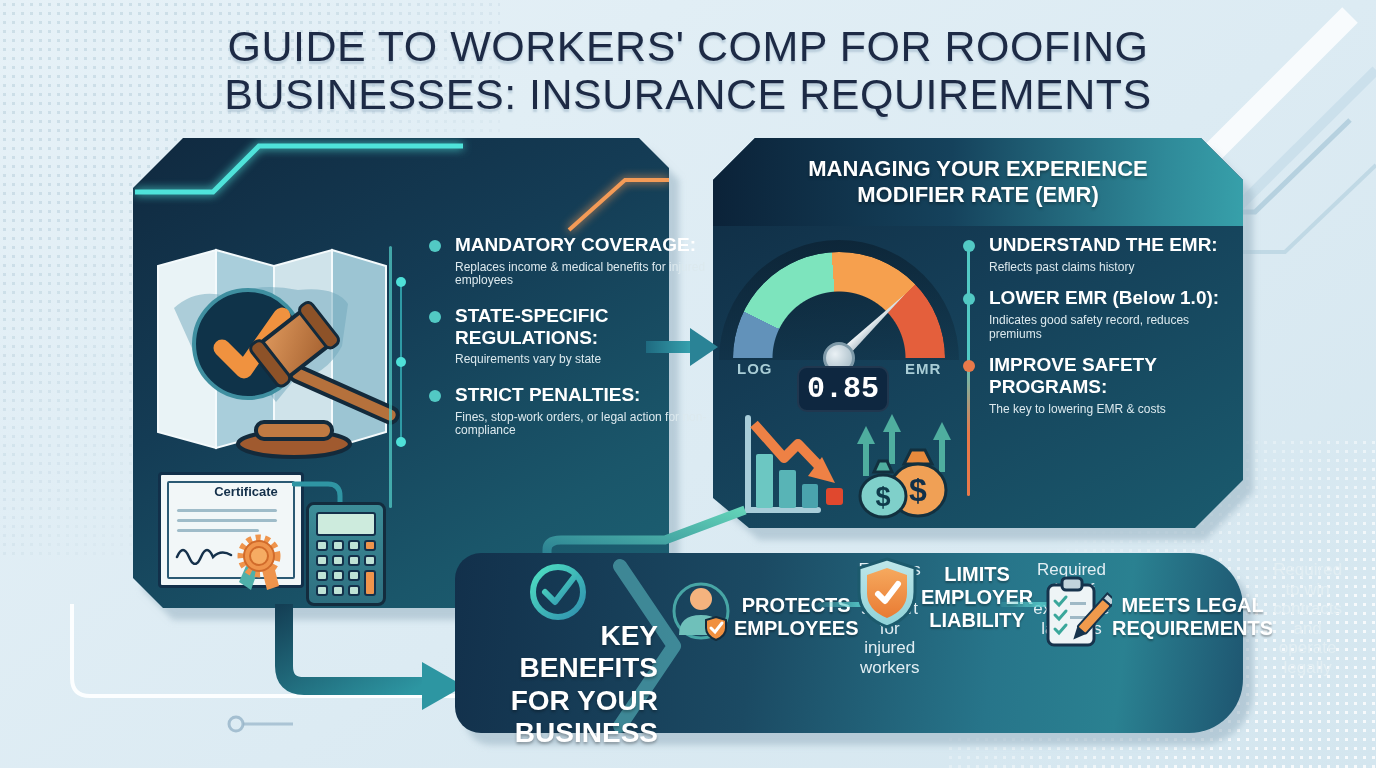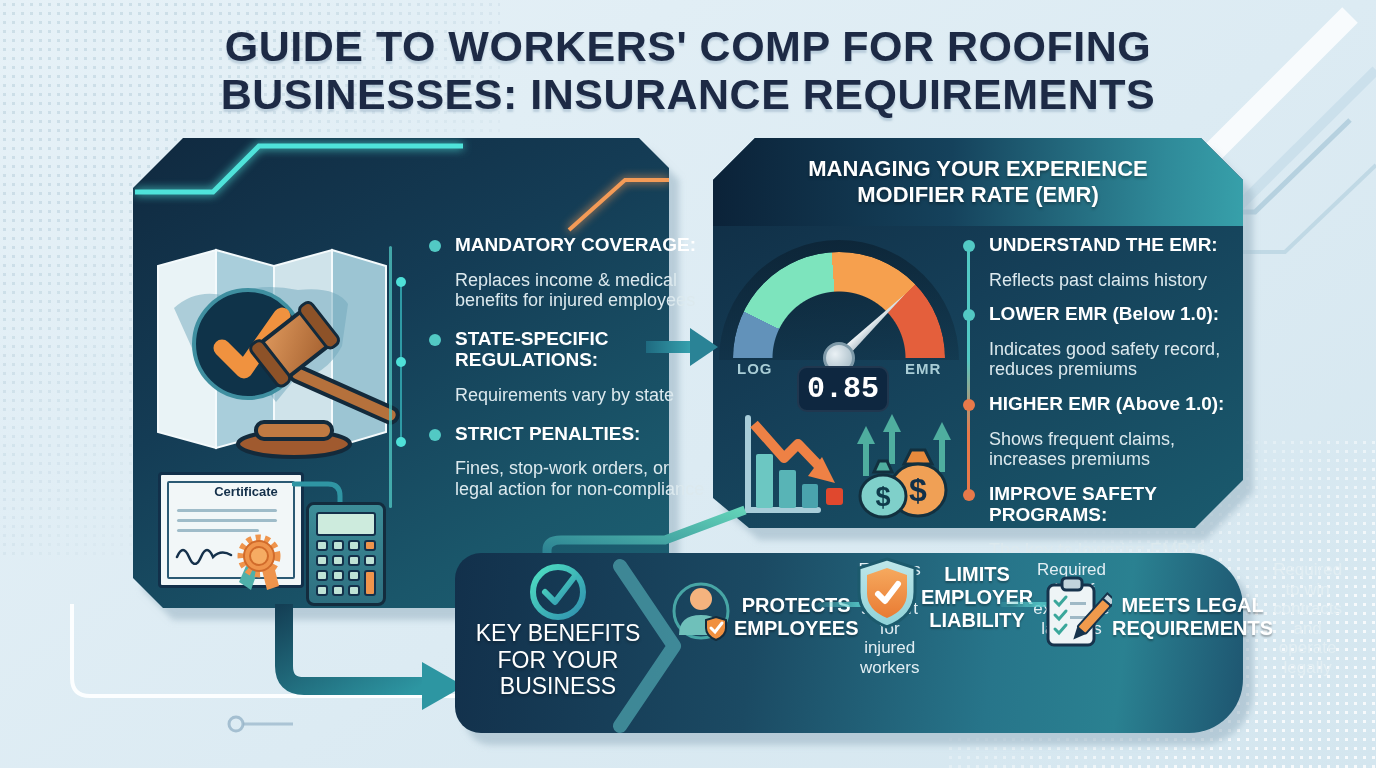--- a/index.html
+++ b/index.html
@@ -42,21 +42,21 @@
   .bline{position:absolute;left:4px;width:3px;border-radius:2px;}
   .bullets-left .bline{top:12px;height:262px;background:rgba(82,201,196,.75);}
   .bullets-right .bline{top:12px;height:250px;background:linear-gradient(180deg,#52c9c4 45%,#e8794a 75%);}
   .bullet{position:relative;padding-left:26px;}
   .bullets-left .bullet{margin-bottom:17px;}
   .bullets-right .bullet{margin-bottom:13px;}
   .bullet::before{content:'';position:absolute;left:0;top:6px;width:12px;height:12px;border-radius:50%;}
   .bullet.teal::before{background:#52c9c4;}
   .bullet.orange::before{background:#e8794a;}
   .bhead{font-size:19px;font-weight:bold;color:#fff;line-height:1.14;}
-  .bbody{font-size:18px;color:#dcE9ee;line-height:1.14;margin-top:14px;}
+  .bbody{font-size:12px;color:#dcE9ee;line-height:1.14;margin-top:5px;}
   
   .gauge-back{left:719px;top:240px;width:240px;height:120px;border-radius:120px 120px 0 0;
     background:linear-gradient(180deg,rgba(9,26,40,.55),rgba(9,26,40,.2));}
   .gauge{left:733px;top:252px;width:212px;height:106px;overflow:hidden;}
   .gauge-arc{position:absolute;left:0;top:0;width:212px;height:212px;border-radius:50%;
     background:conic-gradient(from 270deg,#6292ba 0deg 26deg,#7de4bd 26deg 86deg,#f6a04e 86deg 136deg,#e45f3c 136deg 180deg,transparent 180deg 360deg);
     -webkit-mask:radial-gradient(circle closest-side,transparent 66px,#000 67px);
             mask:radial-gradient(circle closest-side,transparent 66px,#000 67px);}
   .needle{left:834px;top:266px;width:10px;height:92px;transform-origin:50% 100%;transform:rotate(46deg);
     background:linear-gradient(90deg,#f4f8fa,#b9c7cf);
@@ -74,30 +74,30 @@
   .cert-line{position:absolute;left:16px;height:3px;background:#9fbcc9;border-radius:2px;}
   .calc{left:306px;top:502px;width:74px;height:98px;background:linear-gradient(180deg,#3d8d98,#2e6f80);
     border:3px solid #132c3e;border-radius:8px;}
   .calc-screen{position:absolute;left:7px;top:7px;right:7px;height:20px;background:#cdebdd;border:2px solid #14304a;border-radius:3px;}
   .calc-btns{position:absolute;left:7px;right:7px;top:35px;bottom:7px;display:grid;
     grid-template-columns:repeat(4,1fr);grid-template-rows:repeat(4,1fr);gap:4px;}
   .key{background:#bfe3d6;border:2px solid #14304a;border-radius:3px;}
   .key.ko{background:#ef944c;}
   .key.tall{grid-column:4;grid-row:3/5;}
   
-  .ben-title{left:458px;top:620px;width:200px;text-align:center;font-size:23px;font-weight:normal;color:#fff;
+  .ben-title{left:458px;top:620px;width:200px;text-align:right;font-size:28px;font-weight:bold;color:#fff;
     line-height:1.16;text-shadow:0 2px 3px rgba(0,0,0,.3);}
   .ben-col{position:absolute;top:556px;display:flex;align-items:center;text-align:center;}
   .ben-col .icon-box{height:72px;display:flex;align-items:center;justify-content:center;margin-bottom:8px;}
   .ben-head{font-size:20px;font-weight:bold;color:#fff;line-height:1.15;text-shadow:0 2px 2px rgba(0,0,0,.3);}
   .ben-body{font-size:17px;color:#e2eef3;line-height:1.15;margin-top:4px;}
   .divider{top:602px;width:80px;height:5px;border-radius:3px;
     background:linear-gradient(90deg,rgba(87,201,201,.15),rgba(87,201,201,.85),rgba(87,201,201,.15));}
   
-  .main-title{left:0;right:0;top:22px;text-align:center;font-size:43px;font-weight:bold;color:#1d2a45;
+  .main-title{left:0;right:0;top:22px;text-align:center;font-size:43px;font-weight:normal;color:#1d2a45;
     line-height:1.12;letter-spacing:.5px;text-shadow:0 3px 2px rgba(150,175,195,.5);}
 </style>
 </head>
 <body>
 
 <div id="stage">
 
   <div class="abs dots-tl"></div>
   <div class="abs dots-br"></div>
   <svg class="abs" style="left:1050px;top:0;" width="326" height="310">
@@ -269,24 +269,20 @@
     <div class="bline"></div>
     <div class="bullet teal">
       <div class="bhead">UNDERSTAND THE EMR:</div>
       <div class="bbody">Reflects past claims history</div>
     </div>
     <div class="bullet teal">
       <div class="bhead">LOWER EMR (Below 1.0):</div>
       <div class="bbody">Indicates good safety record, reduces premiums</div>
     </div>
     <div class="bullet orange">
-      <div class="bhead">HIGHER EMR (Above 1.0):</div>
-      <div class="bbody">Shows frequent claims, increases premiums</div>
-    </div>
-    <div class="bullet orange">
       <div class="bhead">IMPROVE SAFETY PROGRAMS:</div>
       <div class="bbody">The key to lowering EMR &amp; costs</div>
     </div>
   </div>
 
   <svg class="abs" style="left:646px;top:326px;" width="72" height="42">
     <defs>
         <linearGradient id="g1" x1="0" y1="0" x2="1" y2="0">
           <stop offset="0" stop-color="#1f6a80"></stop>
           <stop offset="1" stop-color="#35a0ad"></stop>

